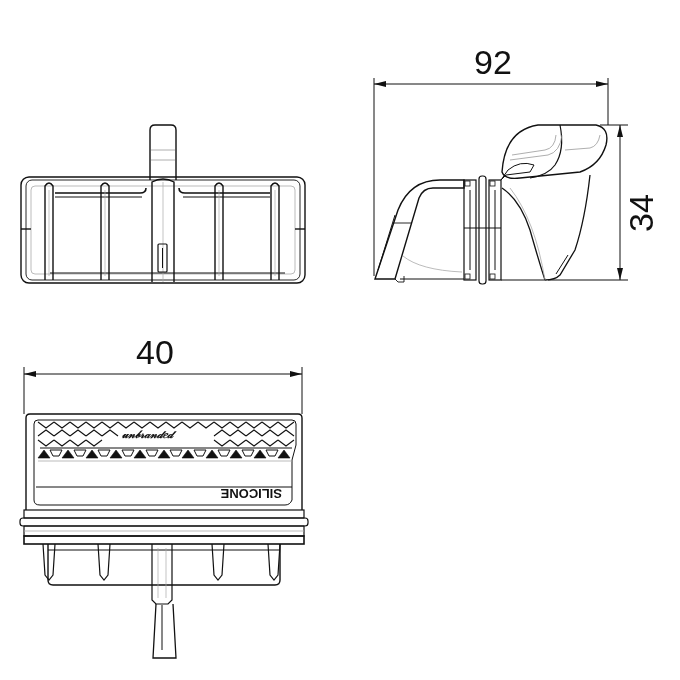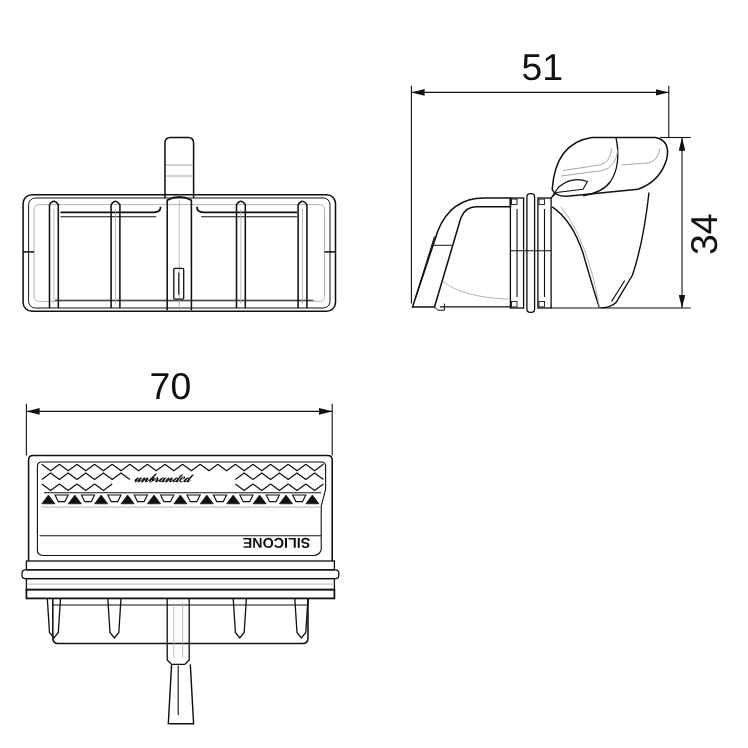--- a/index.html
+++ b/index.html
@@ -156,15 +156,15 @@
     <line x1="548" y1="280" x2="628" y2="280"></line>
     <line x1="620" y1="125" x2="620" y2="280" marker-start="url(#arrS)" marker-end="url(#arr)"></line>
   </g>
   <g stroke="#111" stroke-width="1">
     <line x1="24" y1="367" x2="24" y2="414"></line>
     <line x1="302" y1="367" x2="302" y2="414"></line>
     <line x1="24" y1="374" x2="302" y2="374" marker-start="url(#arrS)" marker-end="url(#arr)"></line>
   </g>
 </svg>
 
-<div class="dim-label lbl-51">51</div>
-<div class="dim-label lbl-60">70</div>
+<div class="dim-label lbl-51">92</div>
+<div class="dim-label lbl-60">40</div>
 <div class="dim-label lbl-34">34</div>
 
 </body></html>

